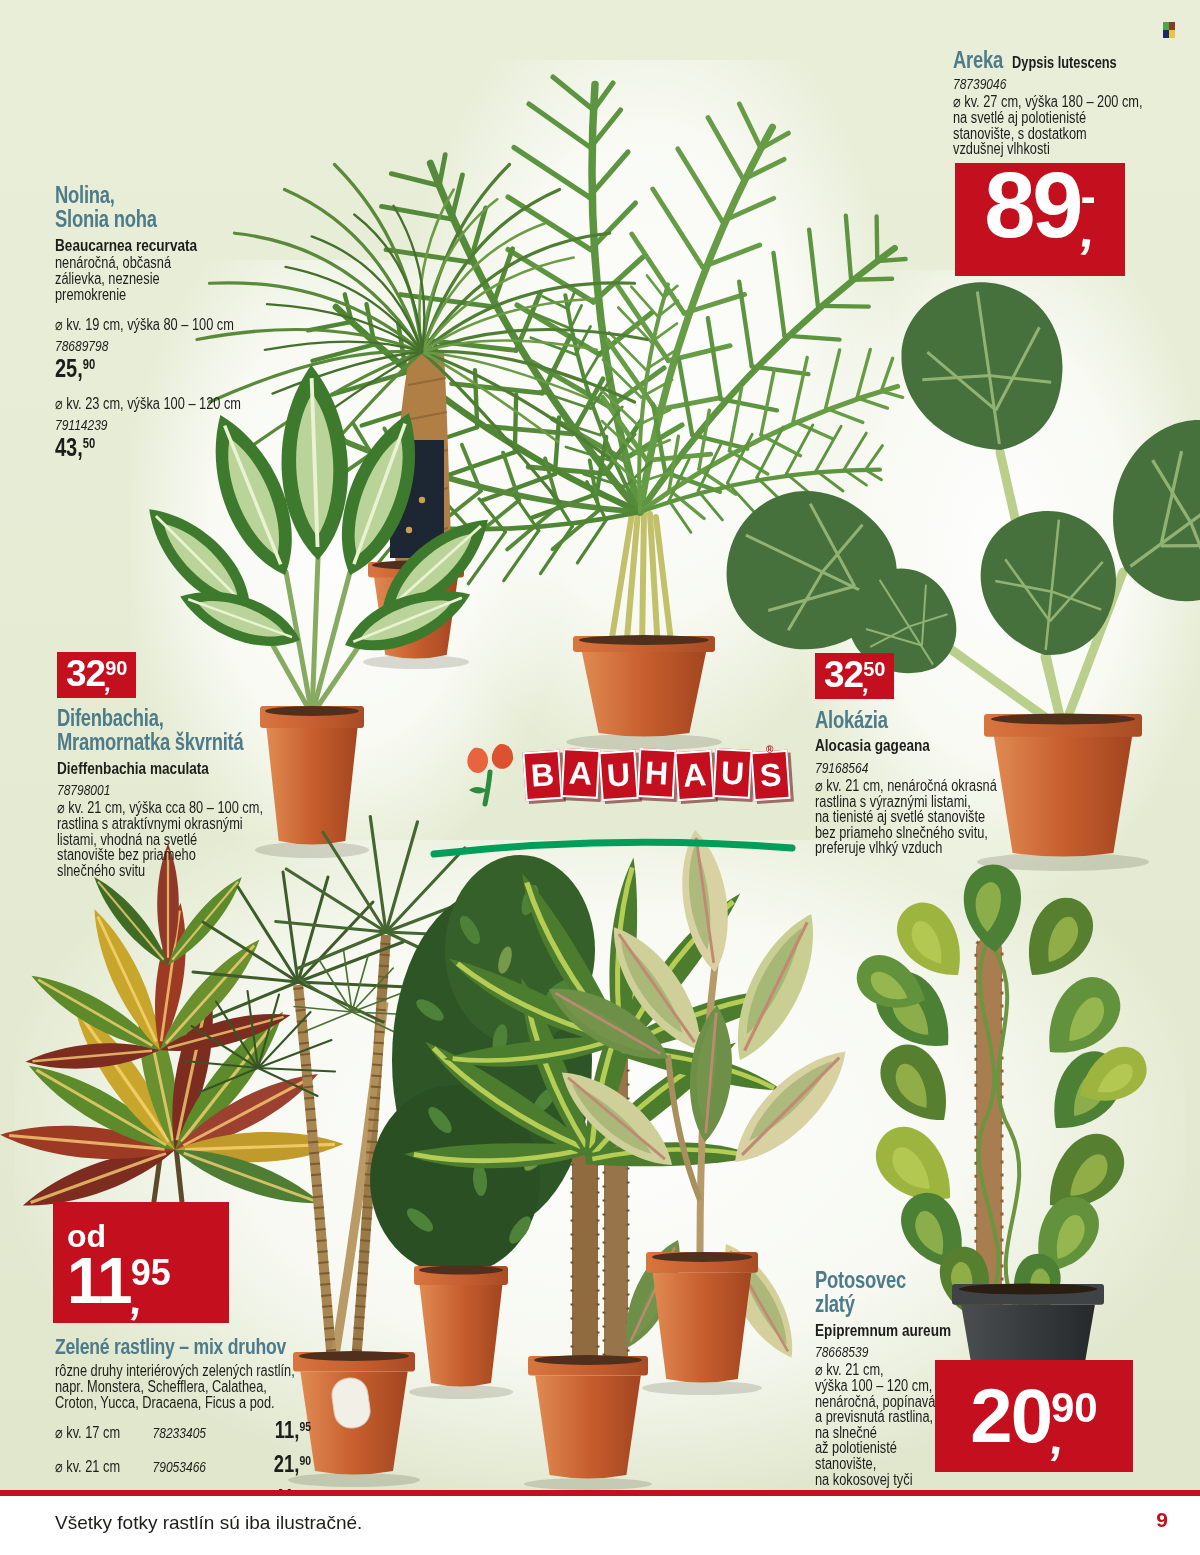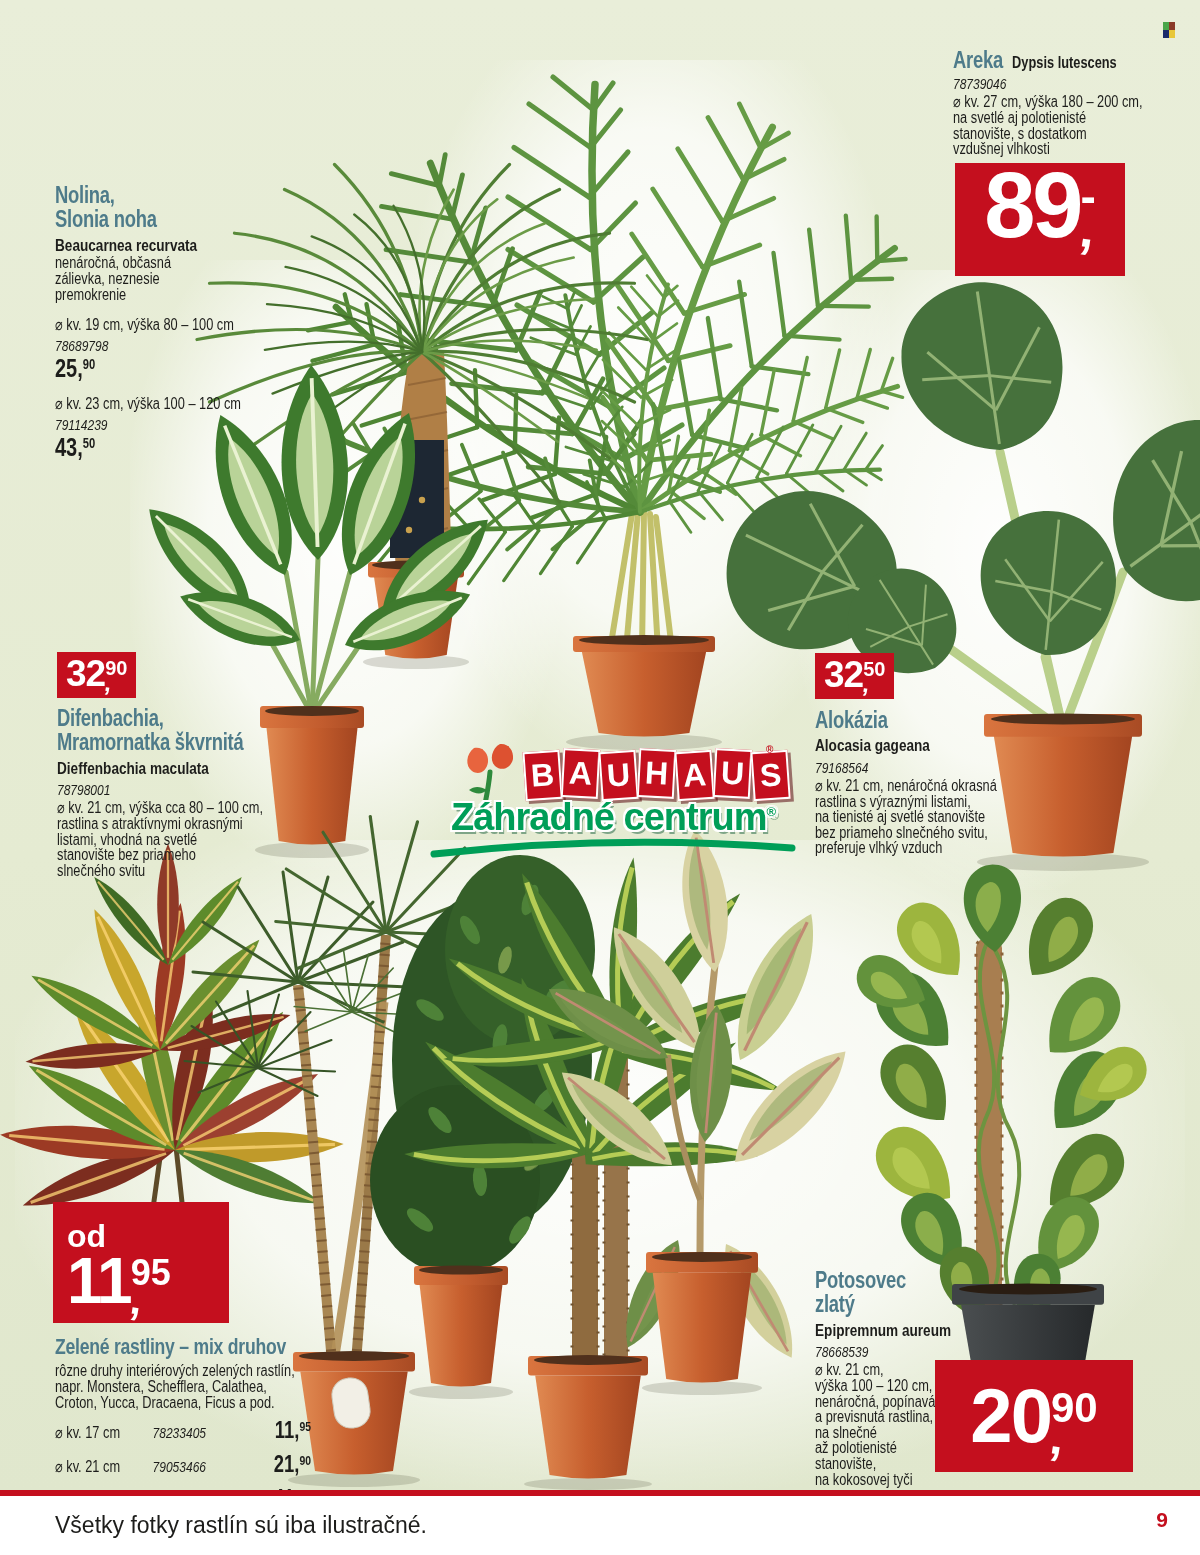--- a/index.html
+++ b/index.html
@@ -82,21 +82,21 @@
   #brand-reg{position:absolute;left:338px;top:6px;font-size:10px;color:var(--red);font-weight:bold;}
   #logo-sub{position:absolute;left:0px;top:58px;width:370px;text-align:center;color:var(--green-logo);
     font-weight:bold;font-size:38px;letter-spacing:-1px;white-space:nowrap;
     text-shadow:-2px 0 #fff,2px 0 #fff,0 -2px #fff,0 2px #fff,-2px -2px #fff,2px 2px #fff,-2px 2px #fff,2px -2px #fff,3px 4px 0 rgba(0,80,45,.45);}
   #logo-sub sup{font-size:13px;}
   #swoosh{position:absolute;left:0;top:100px;}
 
   
   #footer-line{position:absolute;left:0;top:1490px;width:1200px;height:6px;background:var(--red);z-index:2;}
   #footer-band{position:absolute;left:0;top:1496px;width:1200px;height:59px;background:#ffffff;z-index:2;}
-  #footer-note{position:absolute;left:55px;top:16px;font-size:23px;color:#1d1d1b;}
+  #footer-note{position:absolute;left:55px;top:16px;font-size:19px;color:#1d1d1b;}
   #page-num{position:absolute;right:32px;top:12px;font-size:21px;font-weight:bold;color:var(--red);}
 
   
   #corner-mark{position:absolute;left:1163px;top:22px;width:12px;height:16px;z-index:2;
     display:grid;grid-template-columns:1fr 1fr;grid-template-rows:1fr 1fr;}
   #corner-mark i:nth-child(1){background:#4aa64a;}
   #corner-mark i:nth-child(2){background:#8a3a28;}
   #corner-mark i:nth-child(3){background:#1a2a6b;}
   #corner-mark i:nth-child(4){background:#e8c73a;}
 </style>
@@ -628,21 +628,20 @@
     <div id="tiles">
       <span class="tile">B</span>
       <span class="tile">A</span>
       <span class="tile">U</span>
       <span class="tile">H</span>
       <span class="tile">A</span>
       <span class="tile">U</span>
       <span class="tile">S</span>
     </div>
     <span id="brand-reg">®</span>
-    <div id="logo-sub"><span>Záhradné centrum</span><sup>®</sup></div>
     <svg id="swoosh" width="370" height="22" aria-hidden="true">
       <path d="M6,16 Q185,-4 364,10" stroke="#009e58" stroke-width="7" fill="none" stroke-linecap="round"></path>
     </svg>
   </div>
 
   <div id="corner-mark">
       <i></i>
       <i></i>
       <i></i>
       <i></i>

